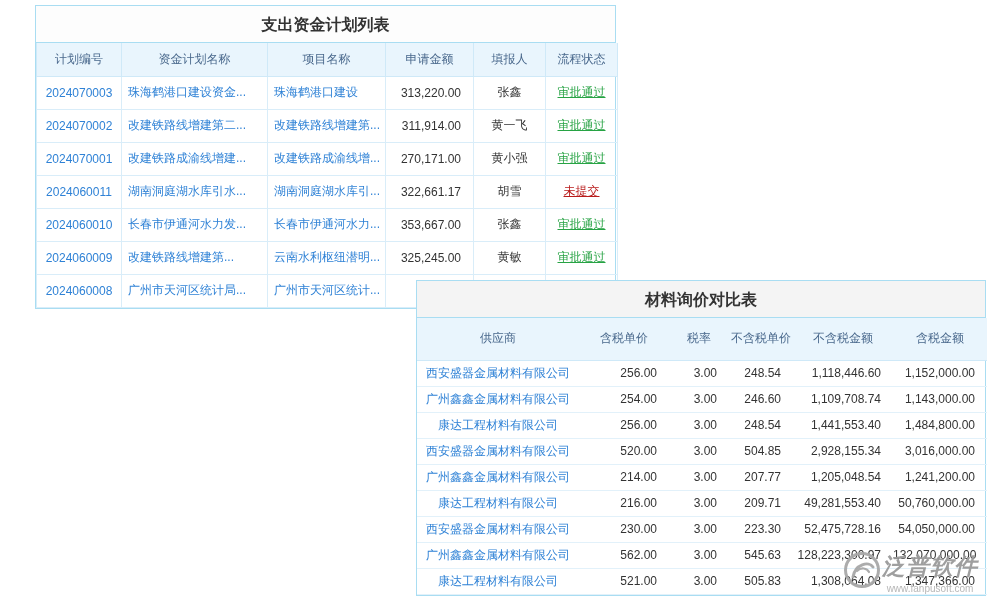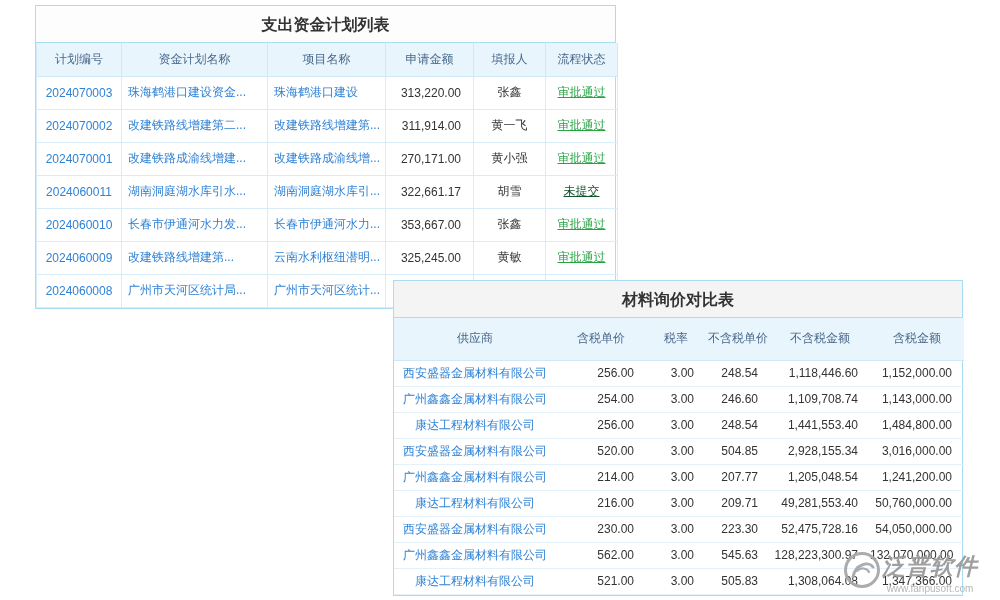--- a/index.html
+++ b/index.html
@@ -2,21 +2,21 @@
 <html><head>
 <meta charset="utf-8">
 <style>
   * { box-sizing: border-box; margin: 0; padding: 0; }
   html,body { background:#fff; }
   body { font-family: "Liberation Sans", "DejaVu Sans", sans-serif; }
   .stage { position: relative; width: 1000px; height: 600px; overflow: hidden; background: #fff; }
 
   .panel { position: absolute; background: #fff; border: 1px solid #a9ddf2; }
   .panel1 { left: 35px; top: 5px; width: 581px; }
-  .panel2 { left: 393px; top: 280px; width: 570px; z-index: 5; }
+  .panel2 { left: 416px; top: 280px; width: 570px; z-index: 5; }
 
   .panel-title {
     height: 37px; line-height: 37px; text-align: center;
     font-size: 16px; font-weight: bold; color: #333;
     border-bottom: 1px solid #a9ddf2; background: #fdfdfd;
   }
   .panel2 .panel-title { background: #f4f4f4; }
 
   table { width: 100%; border-collapse: collapse; table-layout: fixed; font-size: 12px; color: #333; }
 
@@ -38,21 +38,21 @@
     white-space: nowrap; overflow: hidden;
   }
 
   .link { color: #2f82d6; }
   .num { text-align: right; padding-right: 12px; }
   .c-id { text-align: center; }
   .c-plan, .c-project { text-align: left; padding-left: 6px; padding-right: 0; }
   .c-person { text-align: center; }
   .c-status { text-align: center; }
   .c-status.approved { color: #27a344; text-decoration: underline; }
-  .c-status.unsubmitted { color: #14532d; text-decoration: underline; }
+  .c-status.unsubmitted { color: #b91c1c; text-decoration: underline; }
   .c-supplier { text-align: center; color: #2f82d6; }
 
   .watermark {
     position: absolute; right: 22px; bottom: 6px; z-index: 20;
     display: flex; align-items: center; gap: 0; opacity: 0.95;
   }
   .wm-text { text-align: center; }
   .wm-brand { font-size: 23px; font-weight: bold; font-style: italic; color: #9a9a9a; letter-spacing: 1px; }
   .wm-url { font-size: 10px; color: #b3b3b3; margin-top: 1px; }
 </style>

